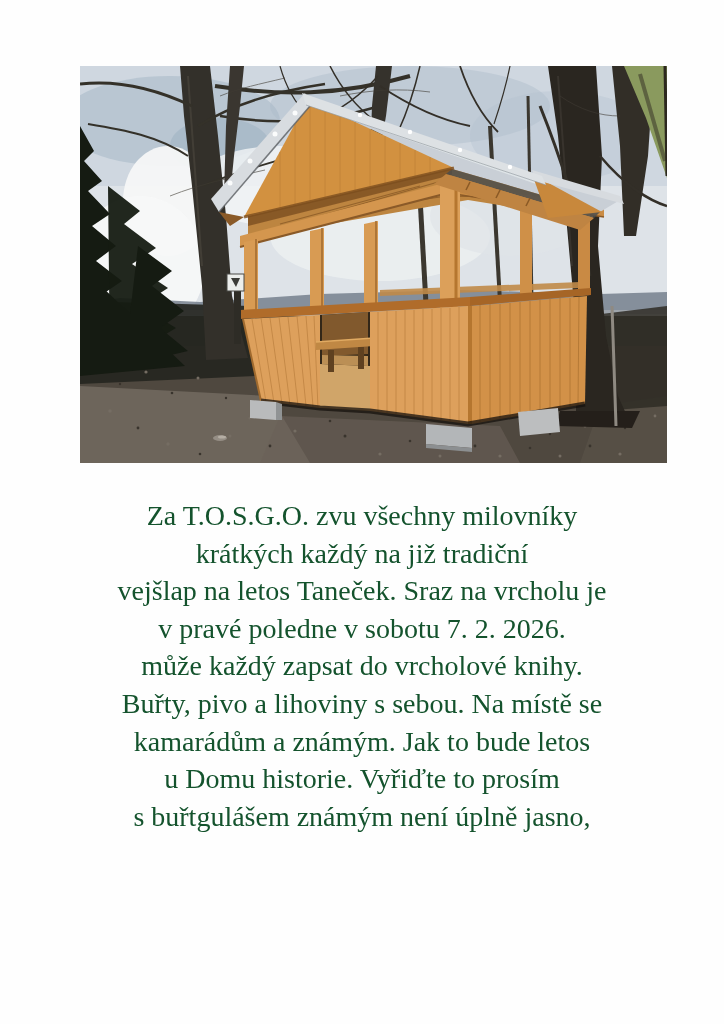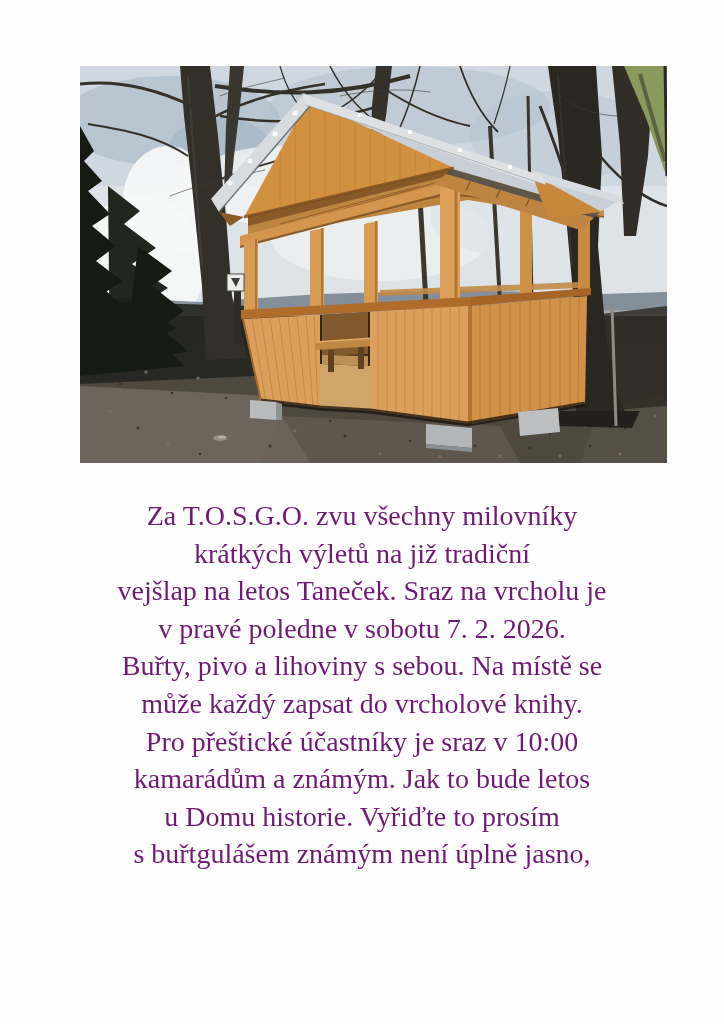--- a/index.html
+++ b/index.html
@@ -1,21 +1,21 @@
 <!DOCTYPE html>
 <html><head>
 <meta charset="utf-8">
 <style>
   html,body{margin:0;padding:0;}
   body{width:724px;height:1024px;background:#ffffff;font-family:"Liberation Serif","DejaVu Serif",serif;}
   .page{position:relative;width:724px;height:1024px;background:#fefefe;overflow:hidden;}
   .photo{position:absolute;left:80px;top:66px;width:587px;height:397px;margin:0;}
   .photo svg{display:block;width:100%;height:100%;}
   .announcement{position:absolute;top:497px;left:0;width:724px;text-align:center;
-    color:#701a75;font-size:28px;line-height:37.6px;}
+    color:#14532d;font-size:28px;line-height:37.6px;}
   .announcement .line{white-space:nowrap;}
 </style>
 </head>
 <body>
 
 <div class="page">
 
   <figure class="photo">
     <svg viewBox="0 0 587 397" preserveAspectRatio="none">
 
@@ -295,23 +295,22 @@
       <g>
         <rect x="154" y="212" width="7" height="66" fill="#2e2c26"></rect>
         <rect x="147" y="208" width="17" height="17" fill="#eceeec" stroke="#4a4a46" stroke-width="1"></rect>
         <path d="M151,212 L160,212 L156,221 Z" fill="#3c3c38"></path>
       </g>
     </svg>
   </figure>
 
   <div class="announcement">
     <div class="line">Za T.O.S.G.O. zvu všechny milovníky</div>
-    <div class="line">krátkých výletů na již tradiční</div>
+    <div class="line">krátkých každý na již tradiční</div>
     <div class="line">vejšlap na letos Taneček. Sraz na vrcholu je</div>
     <div class="line">v pravé poledne v sobotu 7. 2. 2026.</div>
+    <div class="line">může každý zapsat do vrcholové knihy.</div>
     <div class="line">Buřty, pivo a lihoviny s sebou. Na místě se</div>
-    <div class="line">může každý zapsat do vrcholové knihy.</div>
-    <div class="line">Pro přeštické účastníky je sraz v 10:00</div>
     <div class="line">kamarádům a známým. Jak to bude letos</div>
     <div class="line">u Domu historie. Vyřiďte to prosím</div>
     <div class="line">s buřtgulášem známým není úplně jasno,</div>
   </div>
 </div>
 
 </body></html>

